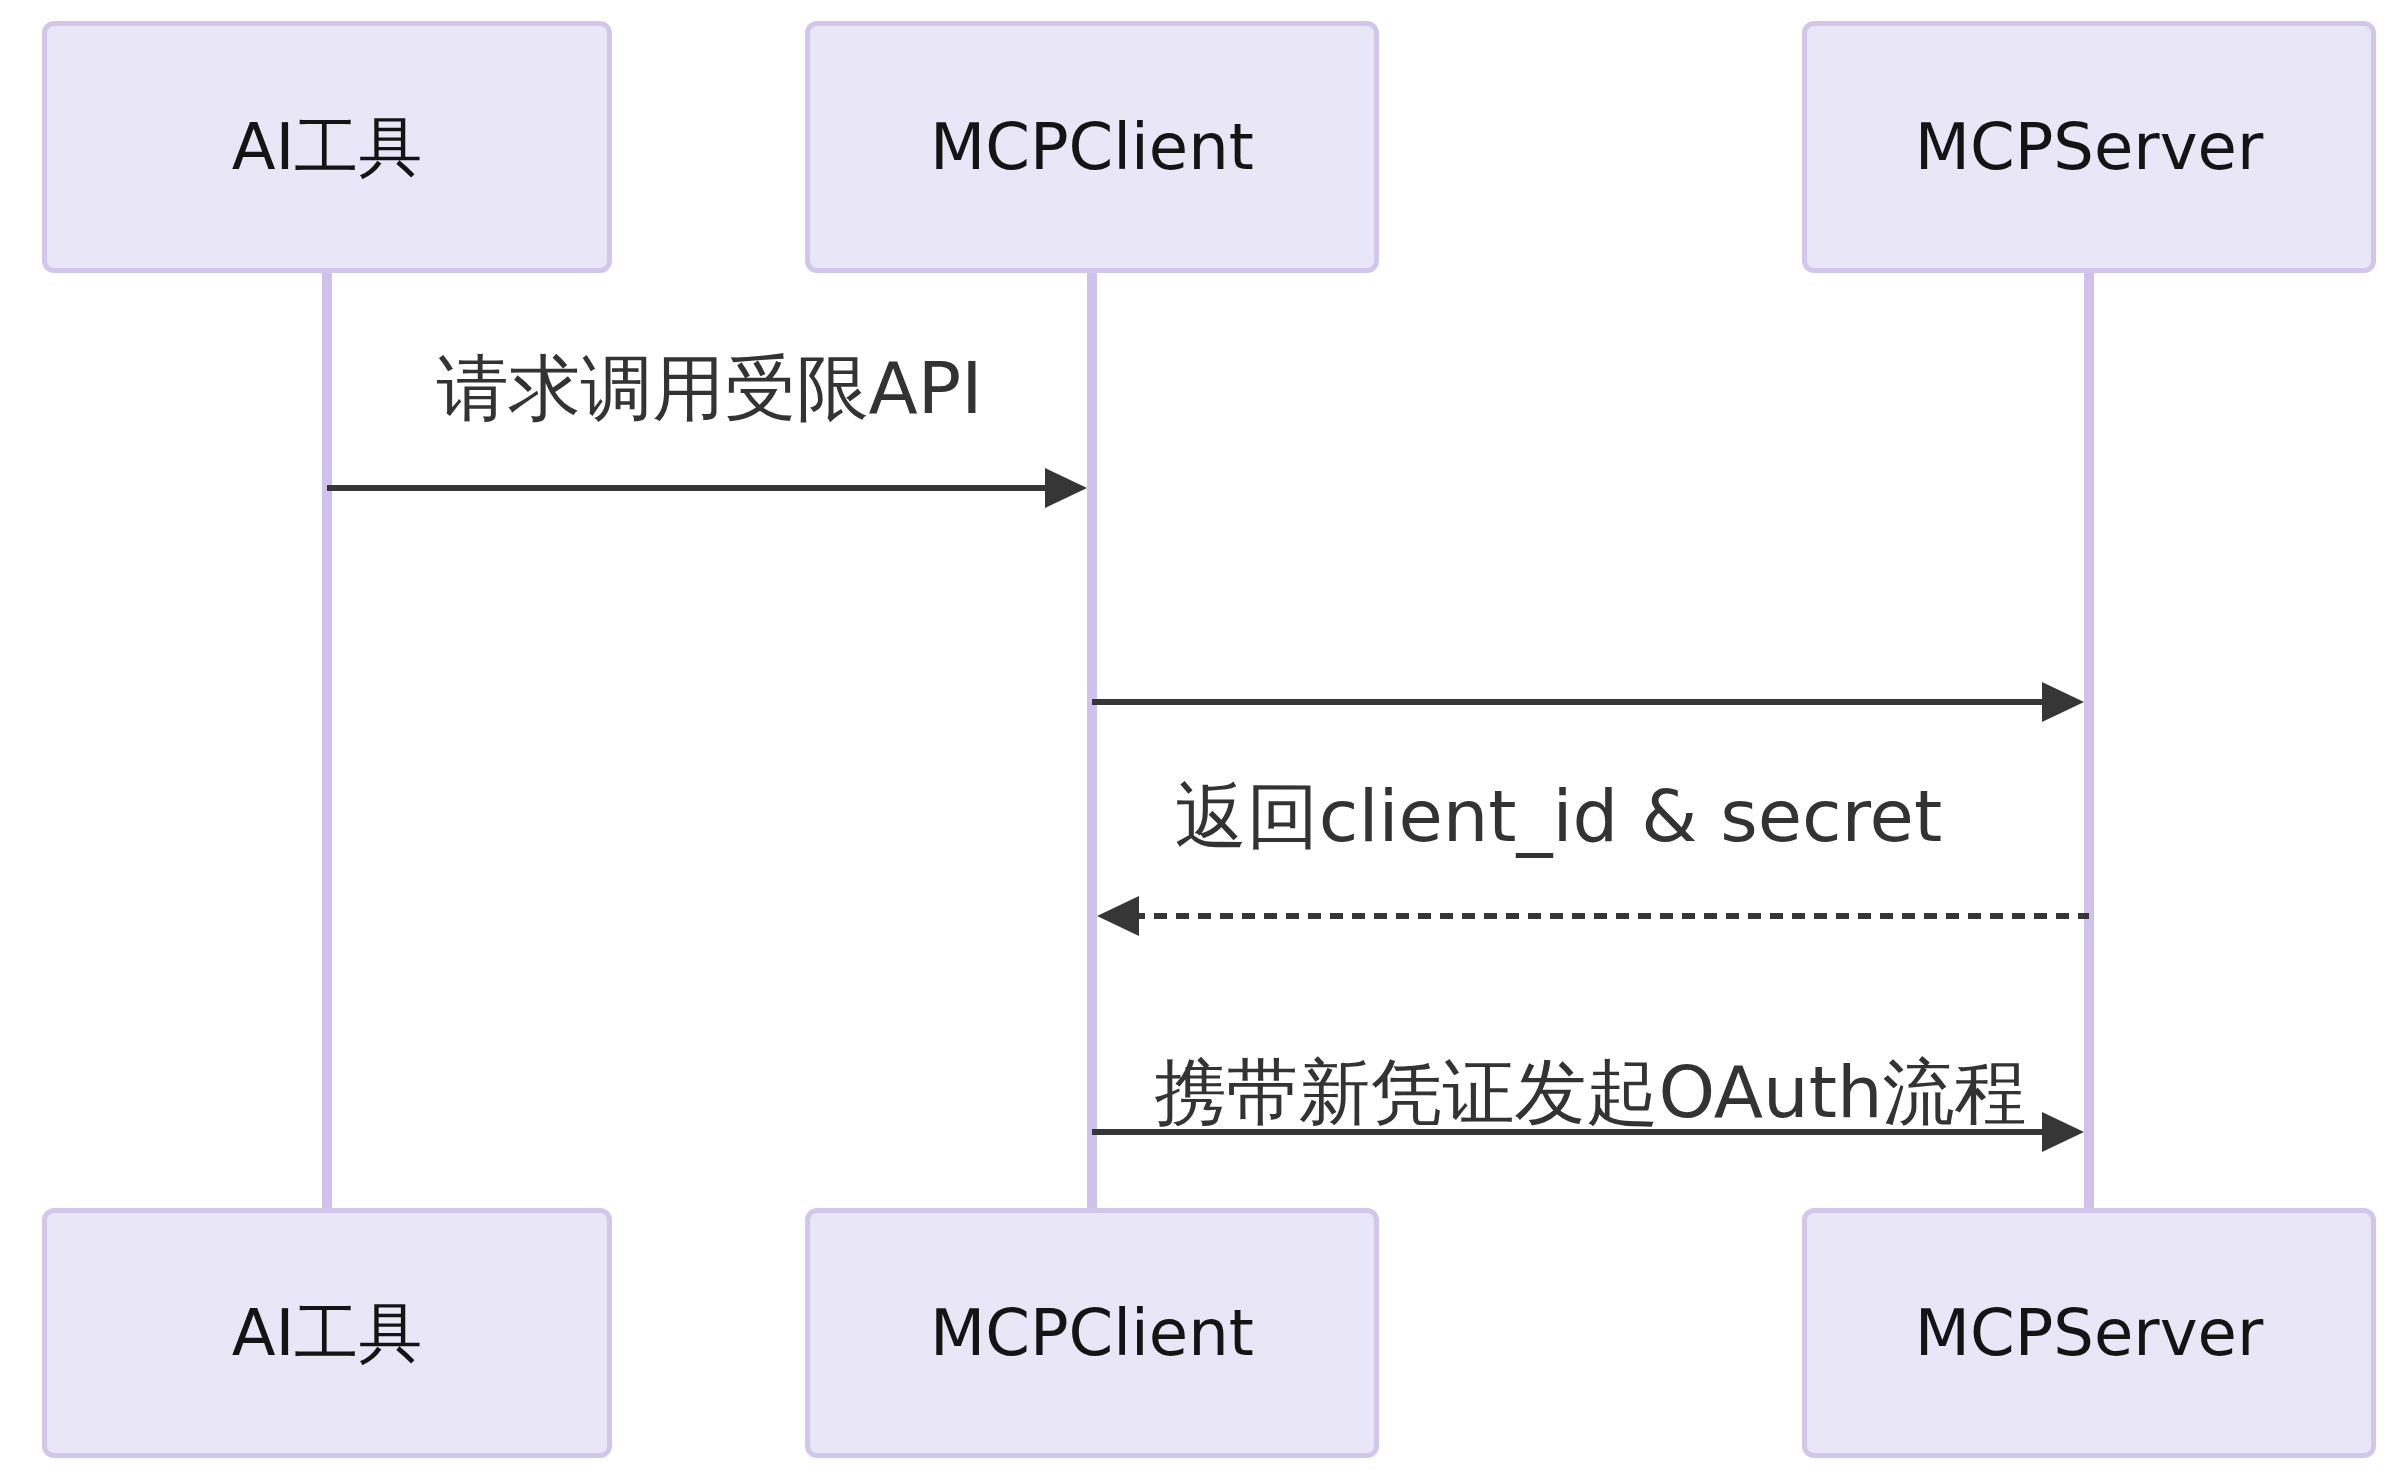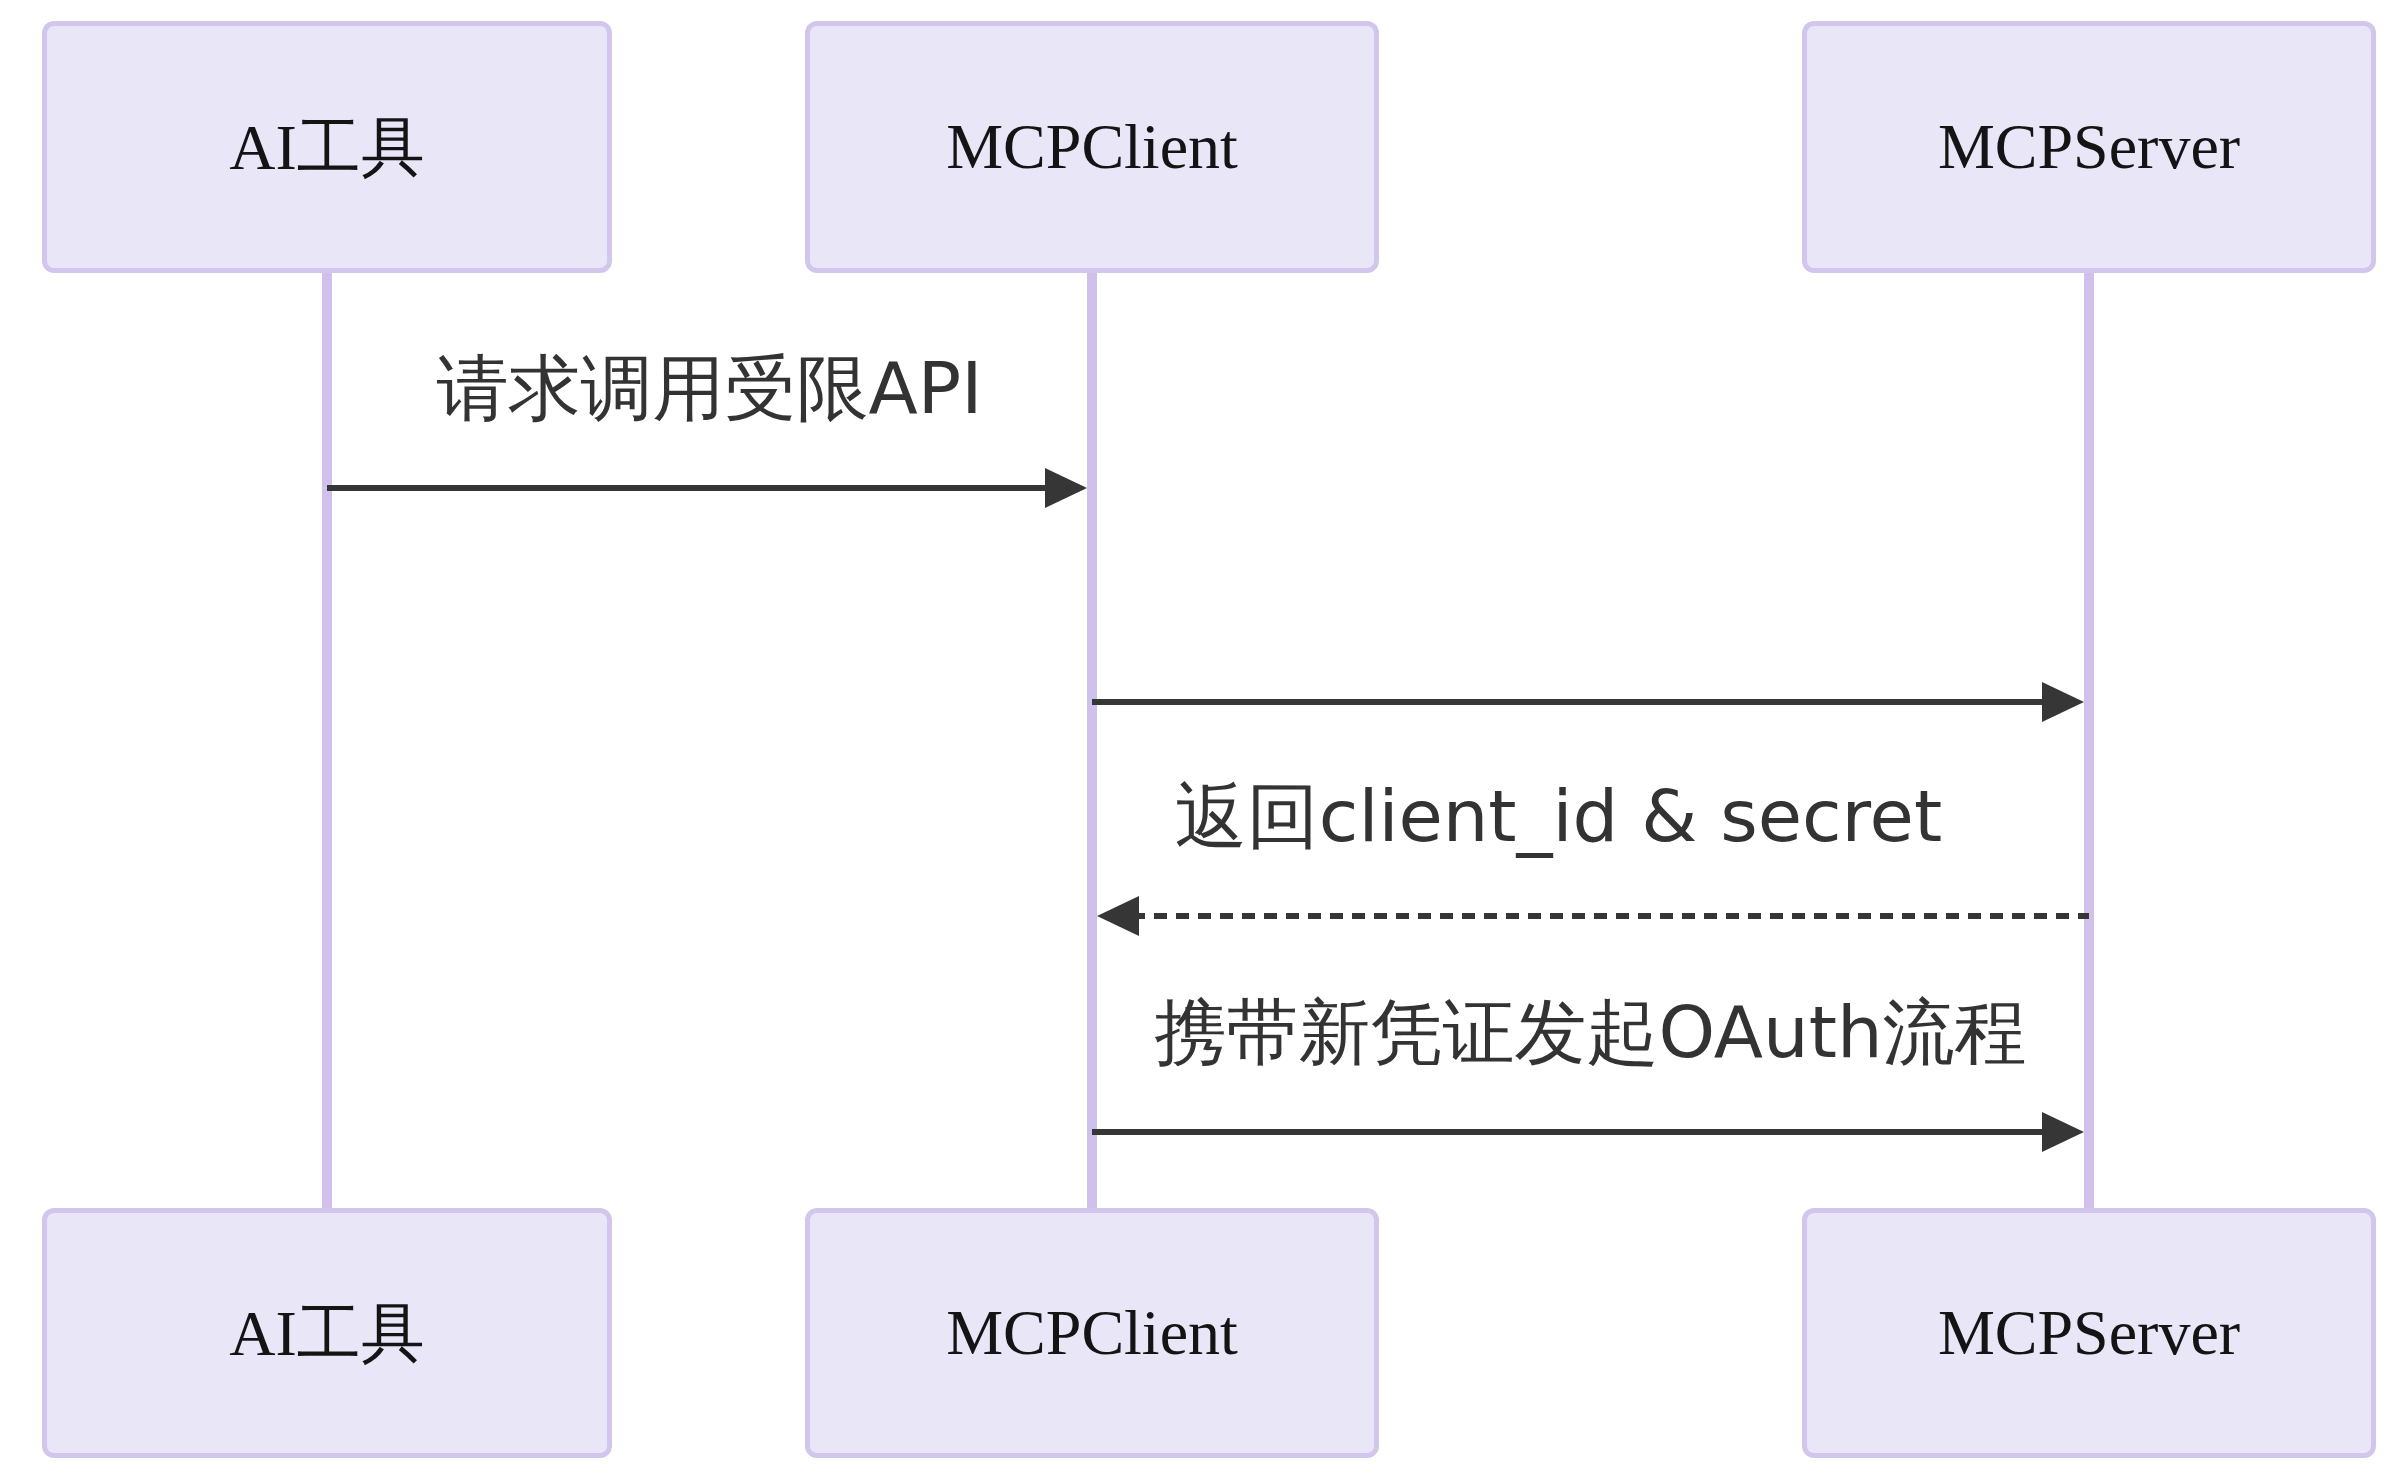--- a/index.html
+++ b/index.html
@@ -17,21 +17,20 @@
   }
   .actor-box {
     position: absolute;
     box-sizing: border-box;
     background: var(--actor-fill);
     border: 5px solid var(--actor-border);
     border-radius: 12px;
     display: flex;
     align-items: center;
     justify-content: center;
-    font-family: Liberation Serif, serif;
   }
   .actor-label {
     font-size: 64px;
     color: var(--actor-text);
     white-space: nowrap;
   }
   .lifeline {
     position: absolute;
     width: 10px;
     background: var(--lifeline);
@@ -89,16 +88,16 @@
     </div>
     <div class="lifeline" style="left: 2084px; top: 273px; height: 935px;"></div>
     <div class="msg-label" style="left: 327px; width: 765px; top: 348px;">请求调用受限API</div>
     <div class="msg-line" style="left: 327px; width: 725px; top: 485px;"></div>
     <div class="arrowhead right" style="left: 1045px; top: 468px;"></div>
     <div class="msg-line" style="left: 1092px; width: 957px; top: 699px;"></div>
     <div class="arrowhead right" style="left: 2042px; top: 682px;"></div>
     <div class="msg-label" style="left: 1060px; width: 997px; top: 776px;">返回client_id &amp; secret</div>
     <div class="msg-line dashed" style="left: 1132px; width: 957px; top: 913px;"></div>
     <div class="arrowhead left" style="left: 1097px; top: 896px;"></div>
-    <div class="msg-label" style="left: 1092px; width: 997px; top: 992px;">携带新凭证发起OAuth流程</div>
+    <div class="msg-label" style="left: 1092px; width: 997px; top: 1052px;">携带新凭证发起OAuth流程</div>
     <div class="msg-line" style="left: 1092px; width: 957px; top: 1129px;"></div>
     <div class="arrowhead right" style="left: 2042px; top: 1112px;"></div>
   </div>
 
 </body></html>

